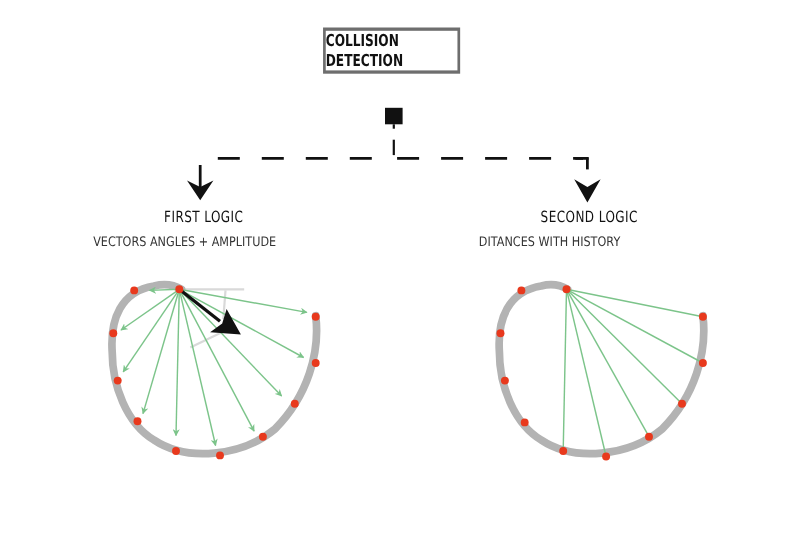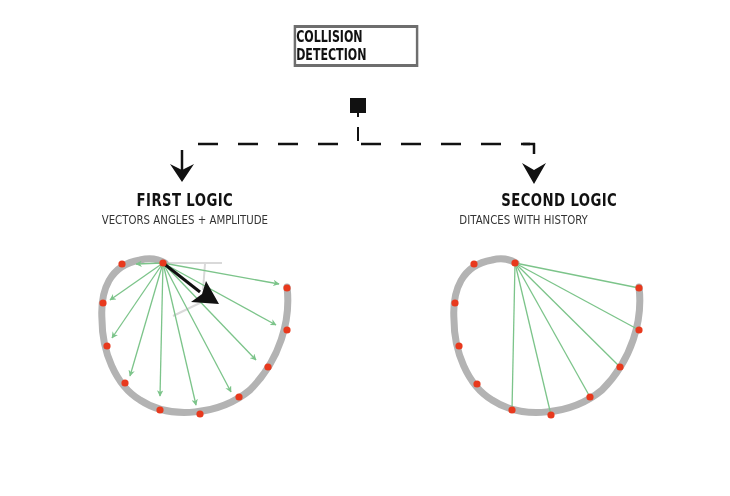--- a/index.html
+++ b/index.html
@@ -7,26 +7,26 @@
     #canvas { position:absolute; left:0; top:0; }
     .title-box {
       position:absolute; left:280px; top:25px; width:152px; height:42px;
       border:3px solid #6e6e6e; box-sizing:border-box;
       display:flex; align-items:center; justify-content:center;
       font-family:"DejaVu Sans Condensed","DejaVu Sans", sans-serif; font-weight:bold;
       font-size:15px; letter-spacing:0px; color:#111; transform:scaleX(0.82);
     }
     .heading {
       position:absolute; text-align:center; color:#111;
-      font-family:"DejaVu Sans", sans-serif; font-weight:bold; font-size:17px;
+      font-family:"DejaVu Sans", sans-serif; font-weight:normal; font-size:14px;
       letter-spacing:0.5px;
     }
     .heading span { display:inline-block; transform:scaleX(0.78); }
     .sub {
-      position:absolute; text-align:center; color:#333;
+      position:absolute; text-align:left; color:#333;
       font-family:"DejaVu Sans", sans-serif; font-size:12px; font-weight:normal;
     }
     .sub span { display:inline-block; transform:scaleX(0.85); }
   </style>
 </head>
 <body>
 
 <svg id="canvas" width="730" height="496" xmlns="http://www.w3.org/2000/svg">
   <defs>
     <marker id="greenhead" viewBox="0 0 10 10" refX="9" refY="5" markerWidth="5" markerHeight="5" orient="auto">
@@ -119,18 +119,18 @@
   <span>COLLISION DETECTION</span>
 </div>
 
 <div class="heading" style="left:95px; top:190px; width:180px;">
   <span>FIRST LOGIC</span>
 </div>
 <div class="sub" style="left:70px; top:213px; width:230px;">
   <span>VECTORS ANGLES + AMPLITUDE</span>
 </div>
 
-<div class="heading" style="left:469px; top:190px; width:180px;">
+<div class="heading" style="left:446px; top:190px; width:180px;">
   <span>SECOND LOGIC</span>
 </div>
 <div class="sub" style="left:424px; top:213px; width:200px;">
   <span>DITANCES WITH HISTORY</span>
 </div>
 
 </body></html>

